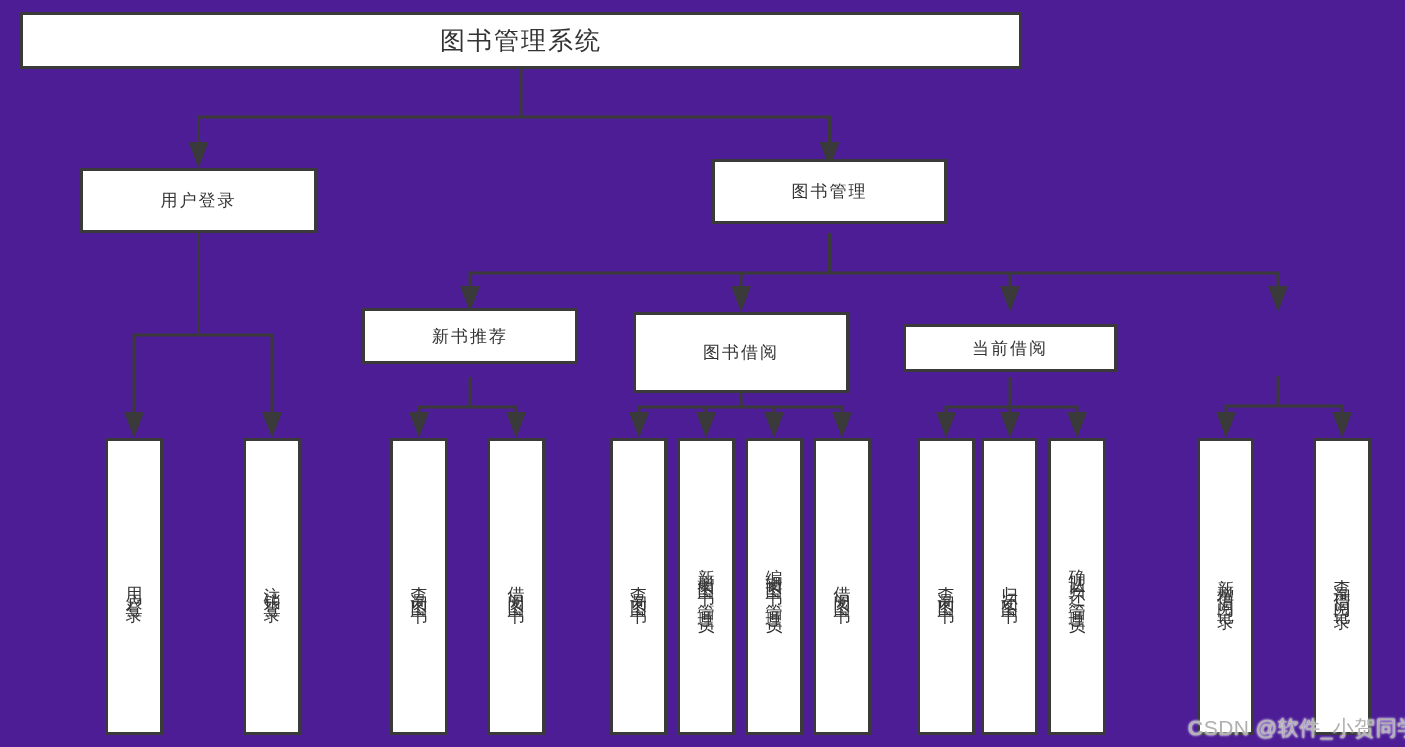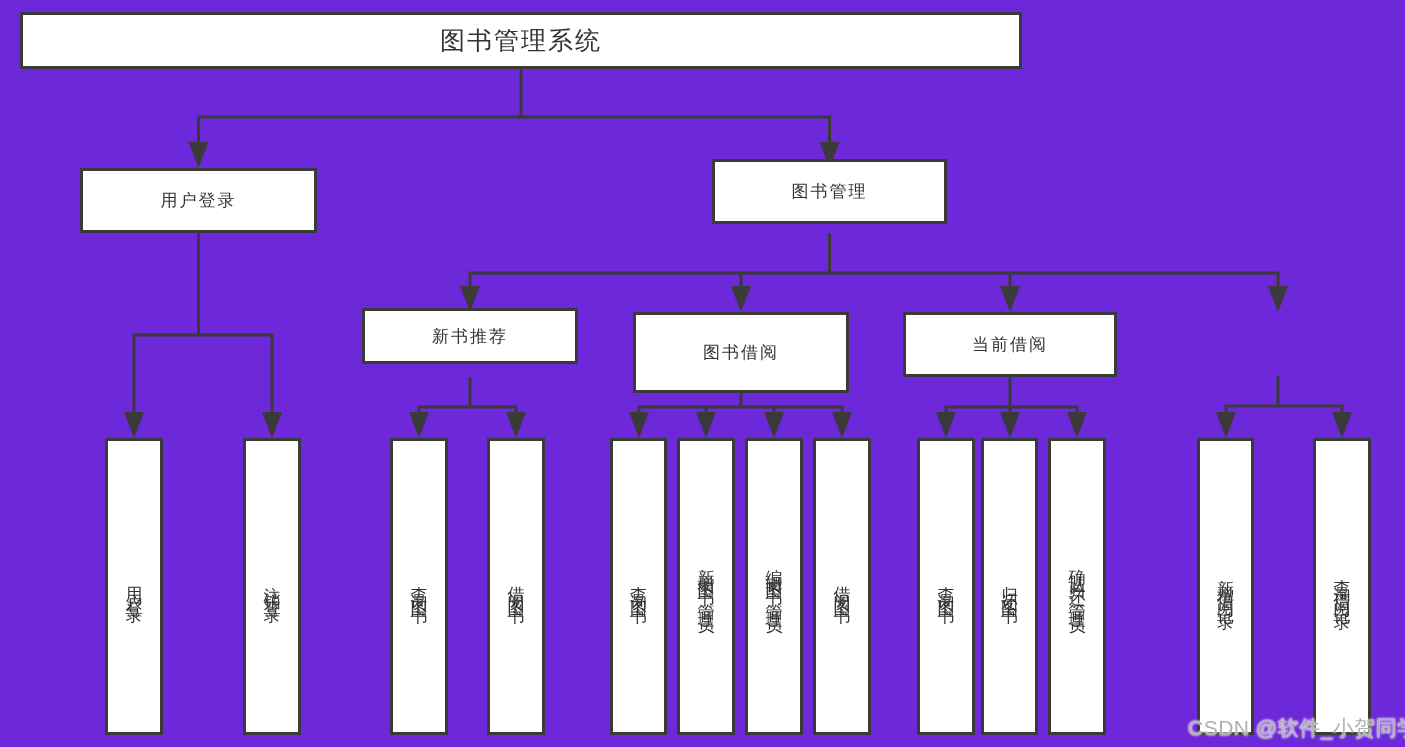--- a/index.html
+++ b/index.html
@@ -1,17 +1,17 @@
 <!DOCTYPE html>
 <html><head>
 <meta charset="utf-8">
 <style>
   html,body{margin:0;padding:0;background:#ffffff;}
   body{font-family:"Liberation Sans","DejaVu Sans",sans-serif;}
-  .canvas{position:relative;width:1405px;height:747px;background:#6d28d9;overflow:hidden;color:#333333;}
+  .canvas{position:relative;width:1405px;height:747px;background:#4c1d95;overflow:hidden;color:#333333;}
   .connectors{position:absolute;left:0;top:0;width:1405px;height:747px;}
   .node{position:absolute;box-sizing:border-box;border:3px solid #3a3a3a;background:#ffffff;
         display:flex;align-items:center;justify-content:center;
         font-size:17px;letter-spacing:2px;color:#333333;}
   .node.root{font-size:25px;}
   .node.leaf span{writing-mode:vertical-rl;text-orientation:mixed;letter-spacing:7px;line-height:1;}
   .watermark{position:absolute;left:1188px;top:714px;z-index:5;
              font-size:21px;color:#b0b0b0;letter-spacing:0.5px;white-space:nowrap;
              text-shadow:0 0 2px #ffffff,0 0 3px #ffffff;}
 </style>
@@ -80,21 +80,21 @@
   <div class="node" style="left:712px;top:159px;width:235px;height:65px">
     <span>图书管理</span>
   </div>
 
   <div class="node" style="left:362px;top:308px;width:216px;height:56px">
     <span>新书推荐</span>
   </div>
   <div class="node" style="left:633px;top:312px;width:216px;height:81px">
     <span>图书借阅</span>
   </div>
-  <div class="node" style="left:903px;top:312px;width:214px;height:65px">
+  <div class="node" style="left:903px;top:324px;width:214px;height:48px">
     <span>当前借阅</span>
   </div>
 
   <div class="node leaf" style="left:105px;top:438px;width:58px;height:297px">
     <span>用户登录</span>
   </div>
   <div class="node leaf" style="left:243px;top:438px;width:58px;height:297px">
     <span>注销登录</span>
   </div>
   <div class="node leaf" style="left:390px;top:438px;width:58px;height:297px">

